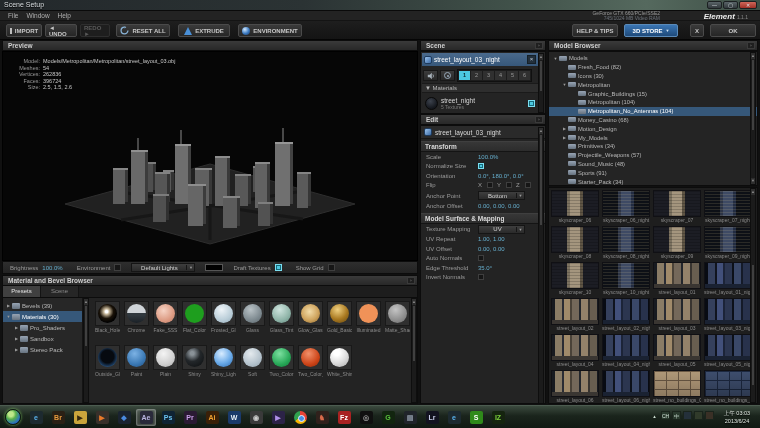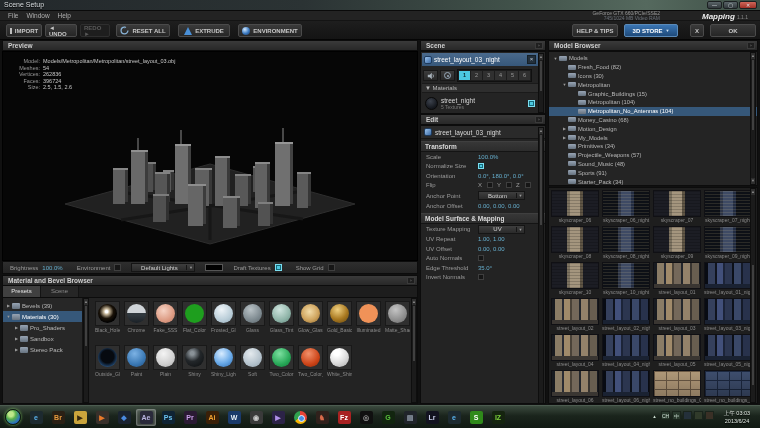--- a/index.html
+++ b/index.html
@@ -216,21 +216,21 @@
 
     <span class="menu-item">File</span>
         <span class="menu-item">Window</span>
         <span class="menu-item">Help</span>
       </div>
     <div class="gpu">
       <div class="gpu-l1">GeForce GTX 660/PCIe/SSE2</div>
       <div class="gpu-l2">745/1024 MB Video RAM</div>
     </div>
     <div class="brand">
-      <span>Mapping</span><span class="brand-ver">1.1.1</span>
+      <span>Element</span><span class="brand-ver">1.1.1</span>
     </div>
   </div>
 
   <div class="toolbar">
     <div class="tbtn bt-import">
       <span class="ico-import"></span>
       <span>IMPORT</span>
     </div>
     <div class="tbtn bt-undo">
         <span>◄ UNDO</span>

